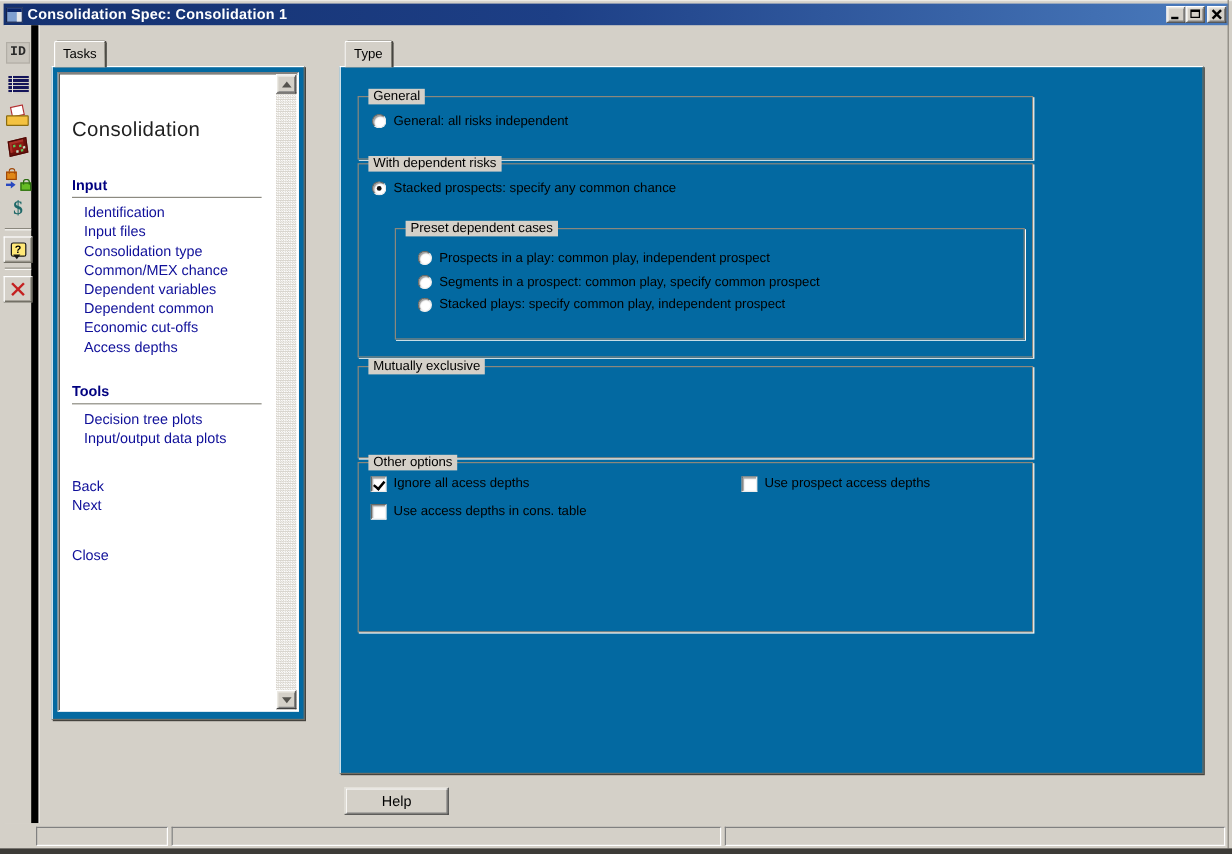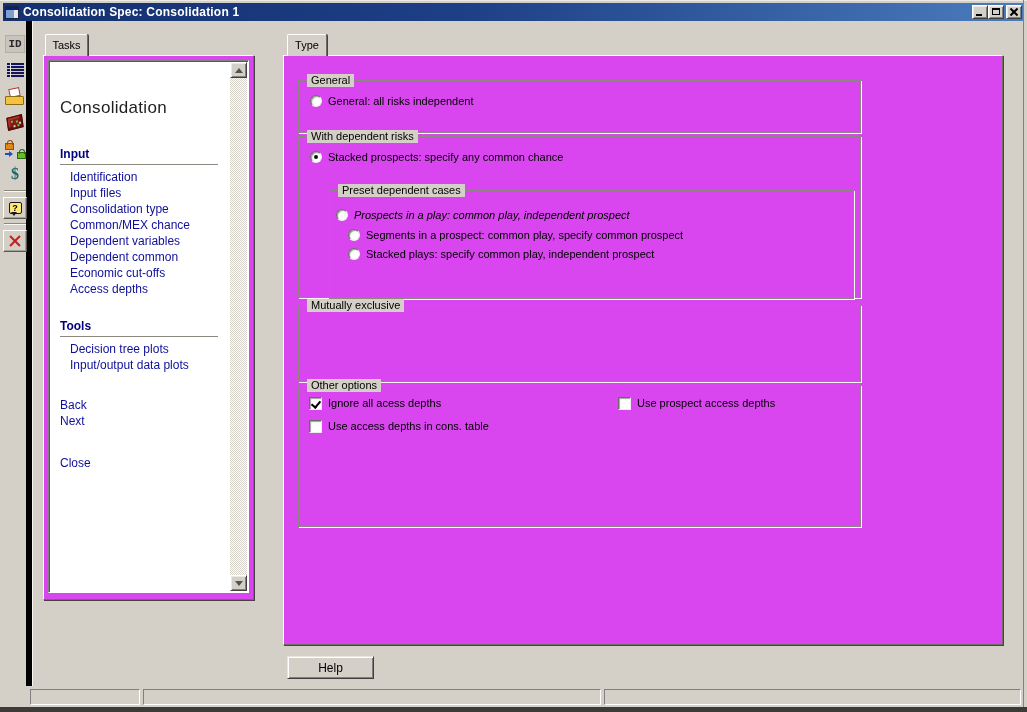--- a/index.html
+++ b/index.html
@@ -66,21 +66,21 @@
   .tb-sep{width:22px;height:0;border-top:1px solid #8a877d;border-bottom:1px solid #f8f7f4;margin:5px auto 5px auto;}
   .tbi.btn + .tb-sep{margin-top:4px;}
 
   
   .tab{position:absolute;top:34px;height:22px;background:#d4d0c8;z-index:3;
     border:1px solid;border-color:#fff #6f6d64 #d4d0c8 #fff;border-bottom:none;border-radius:2px 2px 0 0;
     box-shadow:1px 0 0 #45433e;display:flex;align-items:flex-start;justify-content:center;
     font-size:11px;color:#000;padding-top:4px;box-sizing:border-box;}
   .tasks-tab{left:45px;width:43px;}
   .type-tab{left:287px;width:40px;}
-  .panel{position:absolute;background:#d946ef;border:1px solid;border-color:#fff #6f6d64 #6f6d64 #fff;
+  .panel{position:absolute;background:#0369a1;border:1px solid;border-color:#fff #6f6d64 #6f6d64 #fff;
     box-shadow:1px 1px 0 #45433e;box-sizing:border-box;z-index:2;}
   .tasks-panel{left:43px;top:55px;width:211px;height:545px;}
   .main-panel{left:283px;top:55px;width:720px;height:590px;}
 
   
   .listbox{position:absolute;left:4px;top:4px;right:4px;bottom:6px;background:#fff;
     border:1px solid;border-color:#808080 #fff #fff #808080;box-shadow:inset 1px 1px 0 #5a5a55;box-sizing:border-box;}
   .tasks-content{position:absolute;left:2px;top:2px;right:19px;bottom:2px;padding-left:9px;padding-right:10px;overflow:hidden;}
   .tasks-heading{margin-top:34px;font-size:17px;line-height:22px;color:#1f1f1f;letter-spacing:.3px;}
   .section-title{margin-top:28px;font-size:12px;font-weight:bold;color:#000080;border-bottom:1px solid #8c8a80;padding-bottom:3px;margin-right:1px;}
@@ -230,23 +230,23 @@
         <span class="opt-label">General: all risks independent</span>
       </div>
     </div>
 
     <div class="groupbox" style="left:14px;top:80px;width:563px;height:162px;">
       <span class="gb-label">With dependent risks</span>
       <div class="row" style="left:11px;top:13px;">
         <span class="radio on"></span>
         <span class="opt-label">Stacked prospects: specify any common chance</span>
       </div>
-      <div class="groupbox" style="left:30px;top:53px;width:525px;height:109px;">
+      <div class="groupbox" style="left:30px;top:53px;width:525px;height:93px;">
         <span class="gb-label">Preset dependent cases</span>
-        <div class="row" style="left:6px;top:17px;font-style:italic;">
+        <div class="row" style="left:18px;top:17px;">
           <span class="radio"></span>
           <span class="opt-label">Prospects in a play: common play, independent prospect</span>
         </div>
         <div class="row" style="left:18px;top:37px;">
           <span class="radio"></span>
           <span class="opt-label">Segments in a prospect: common play, specify common prospect</span>
         </div>
         <div class="row" style="left:18px;top:56px;">
           <span class="radio"></span>
           <span class="opt-label">Stacked plays: specify common play, independent prospect</span>

